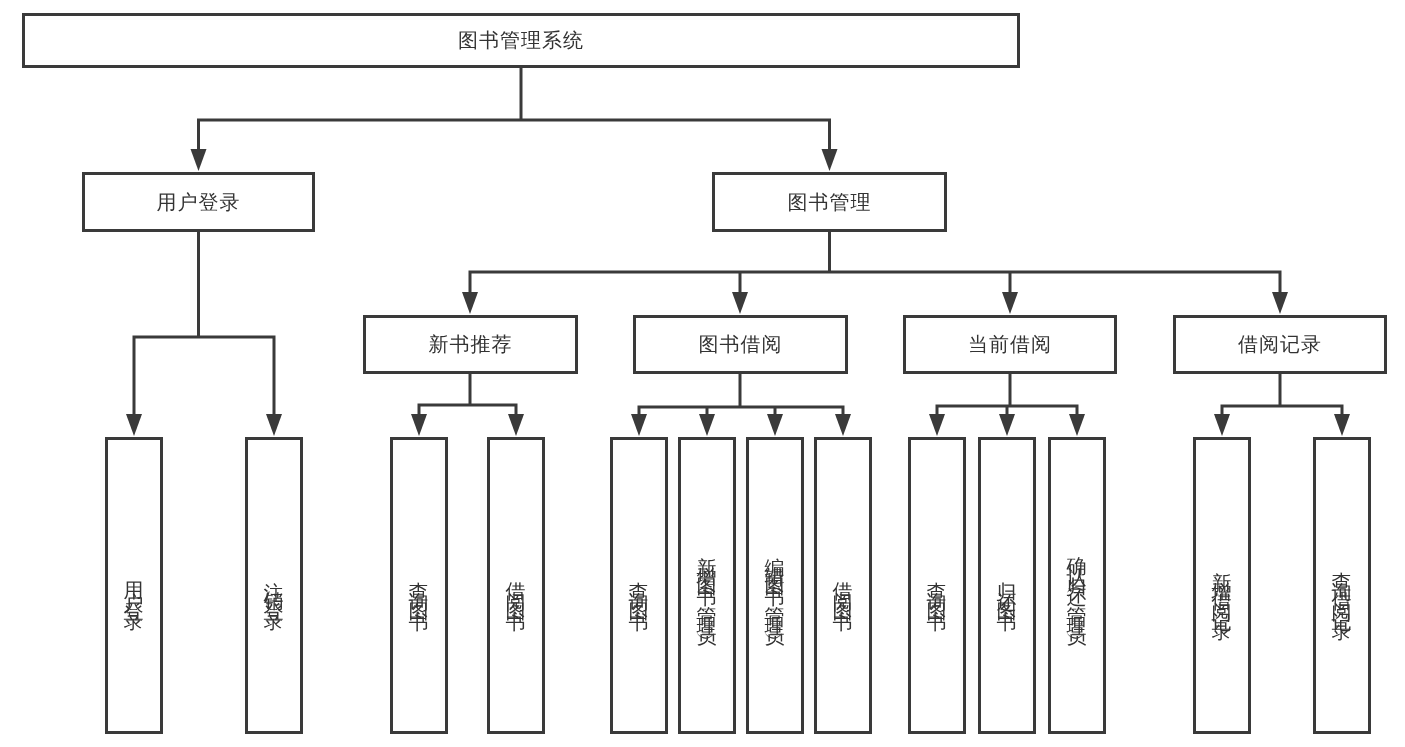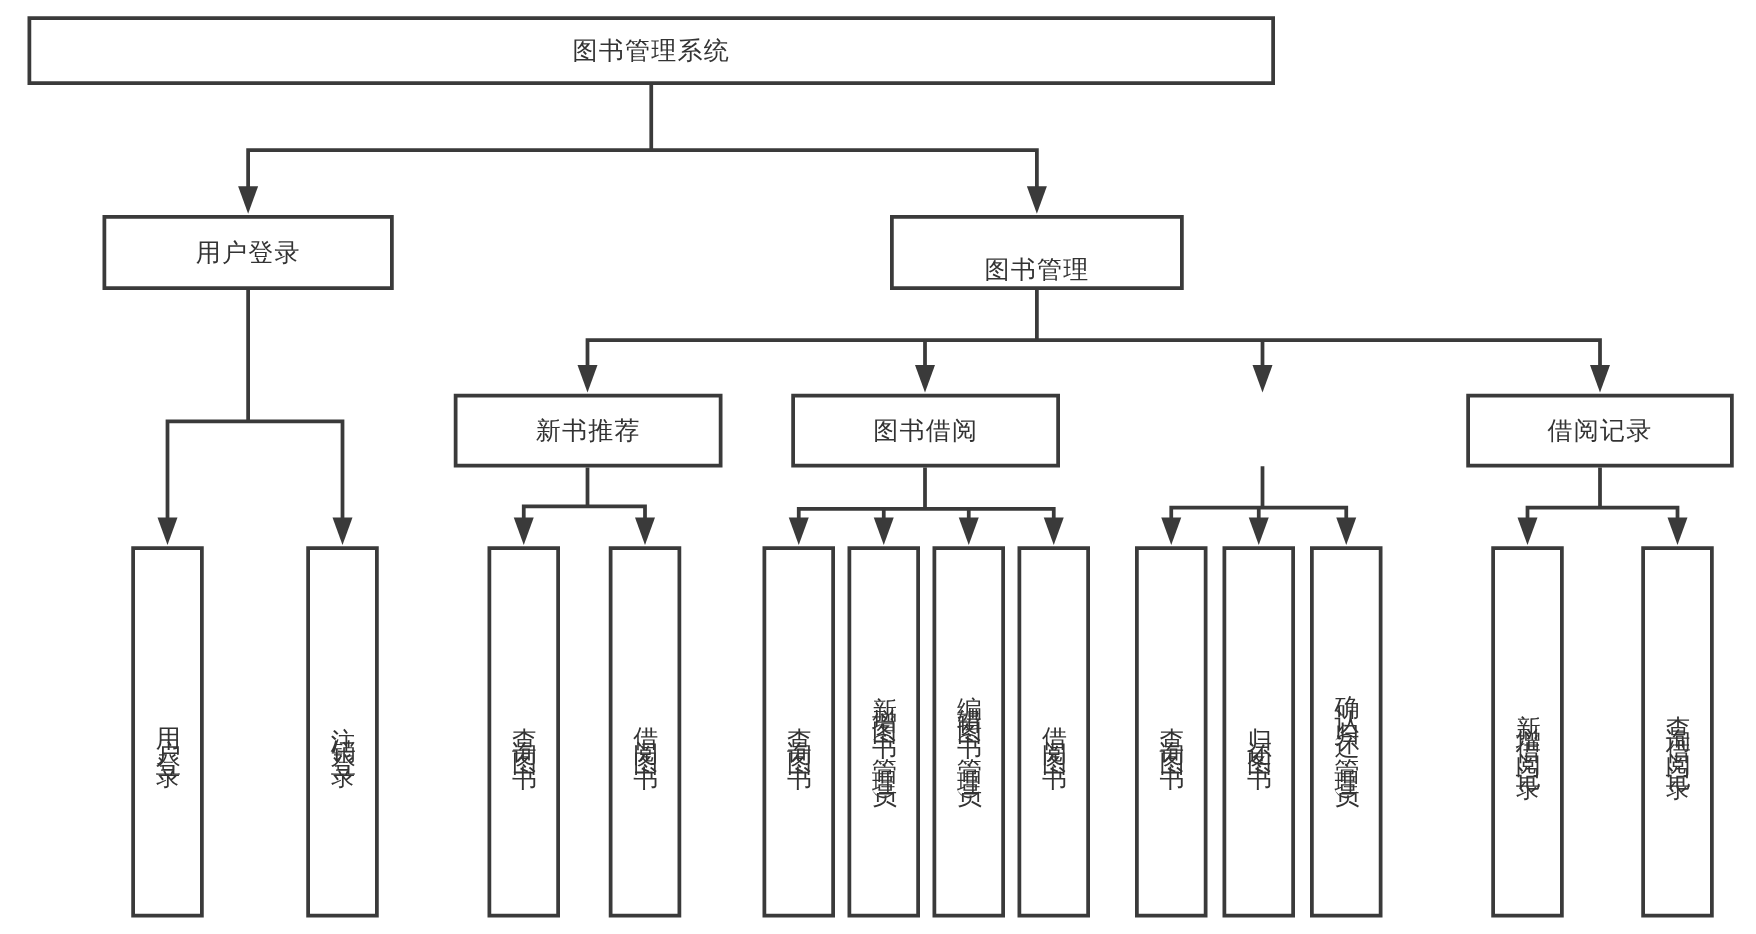--- a/index.html
+++ b/index.html
@@ -35,21 +35,21 @@
     display: flex;
     align-items: center;
     justify-content: center;
     color: var(--text);
   }
 
   .node-h { font-size: 20px; letter-spacing: 1px; }
 
   .node-root  { left: 22px;   top: 13px;  width: 998px; height: 55px; }
   .node-l2a   { left: 82px;   top: 172px; width: 233px; height: 60px; }
-  .node-l2b   { left: 712px;  top: 172px; width: 235px; height: 60px; align-items: flex-end; }
+  .node-l2b   { left: 712px;  top: 172px; width: 235px; height: 60px; }
   .node-l3a   { left: 363px;  top: 315px; width: 215px; height: 59px; }
   .node-l3b   { left: 633px;  top: 315px; width: 215px; height: 59px; }
   .node-l3c   { left: 903px;  top: 315px; width: 214px; height: 59px; }
   .node-l3d   { left: 1173px; top: 315px; width: 214px; height: 59px; }
 
   .leaf {
     position: absolute;
     top: 437px;
     width: 58px;
     height: 297px;
@@ -163,20 +163,23 @@
   <div class="node node-h node-l2b">
     <span>图书管理</span>
   </div>
 
   <div class="node node-h node-l3b">
     <span>图书借阅</span>
   </div>
   <div class="node node-h node-l3a">
     <span>新书推荐</span>
   </div>
+  <div class="node node-h node-l3c">
+    <span>当前借阅</span>
+  </div>
   <div class="node node-h node-l3d">
     <span>借阅记录</span>
   </div>
 
   <div class="leaf leaf-ua">
     <span class="vtext">用户登录</span>
   </div>
   <div class="leaf leaf-ub">
     <span class="vtext">注销登录</span>
   </div>

